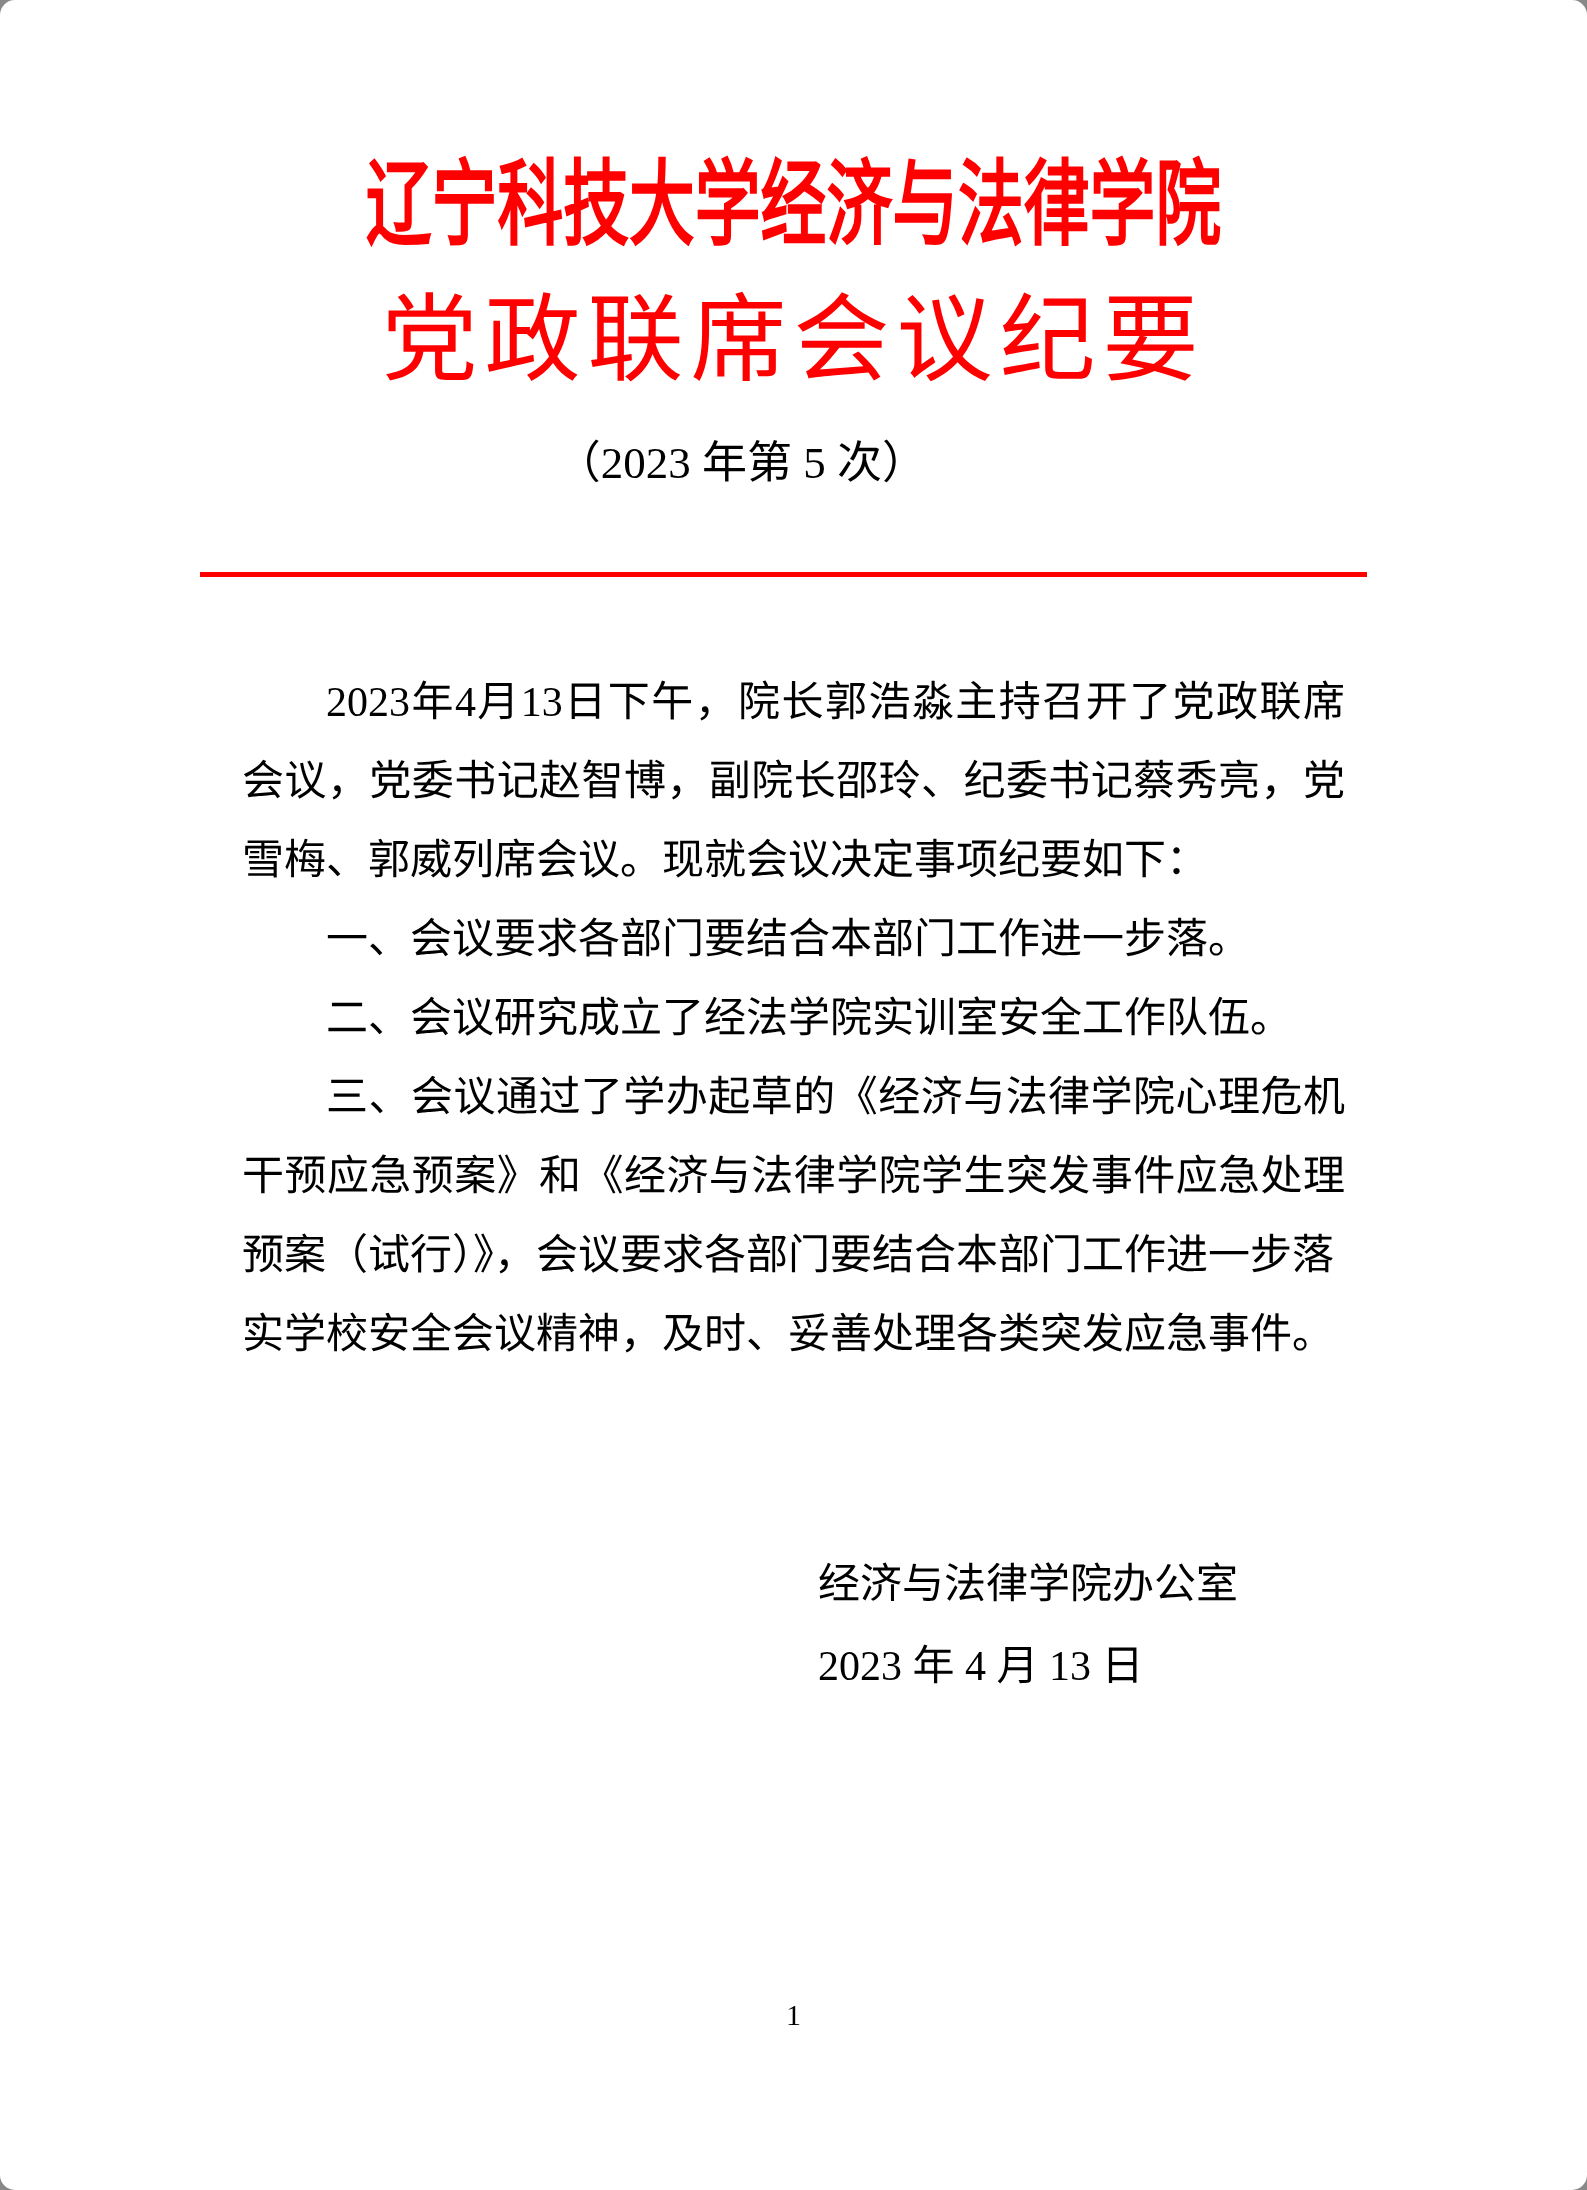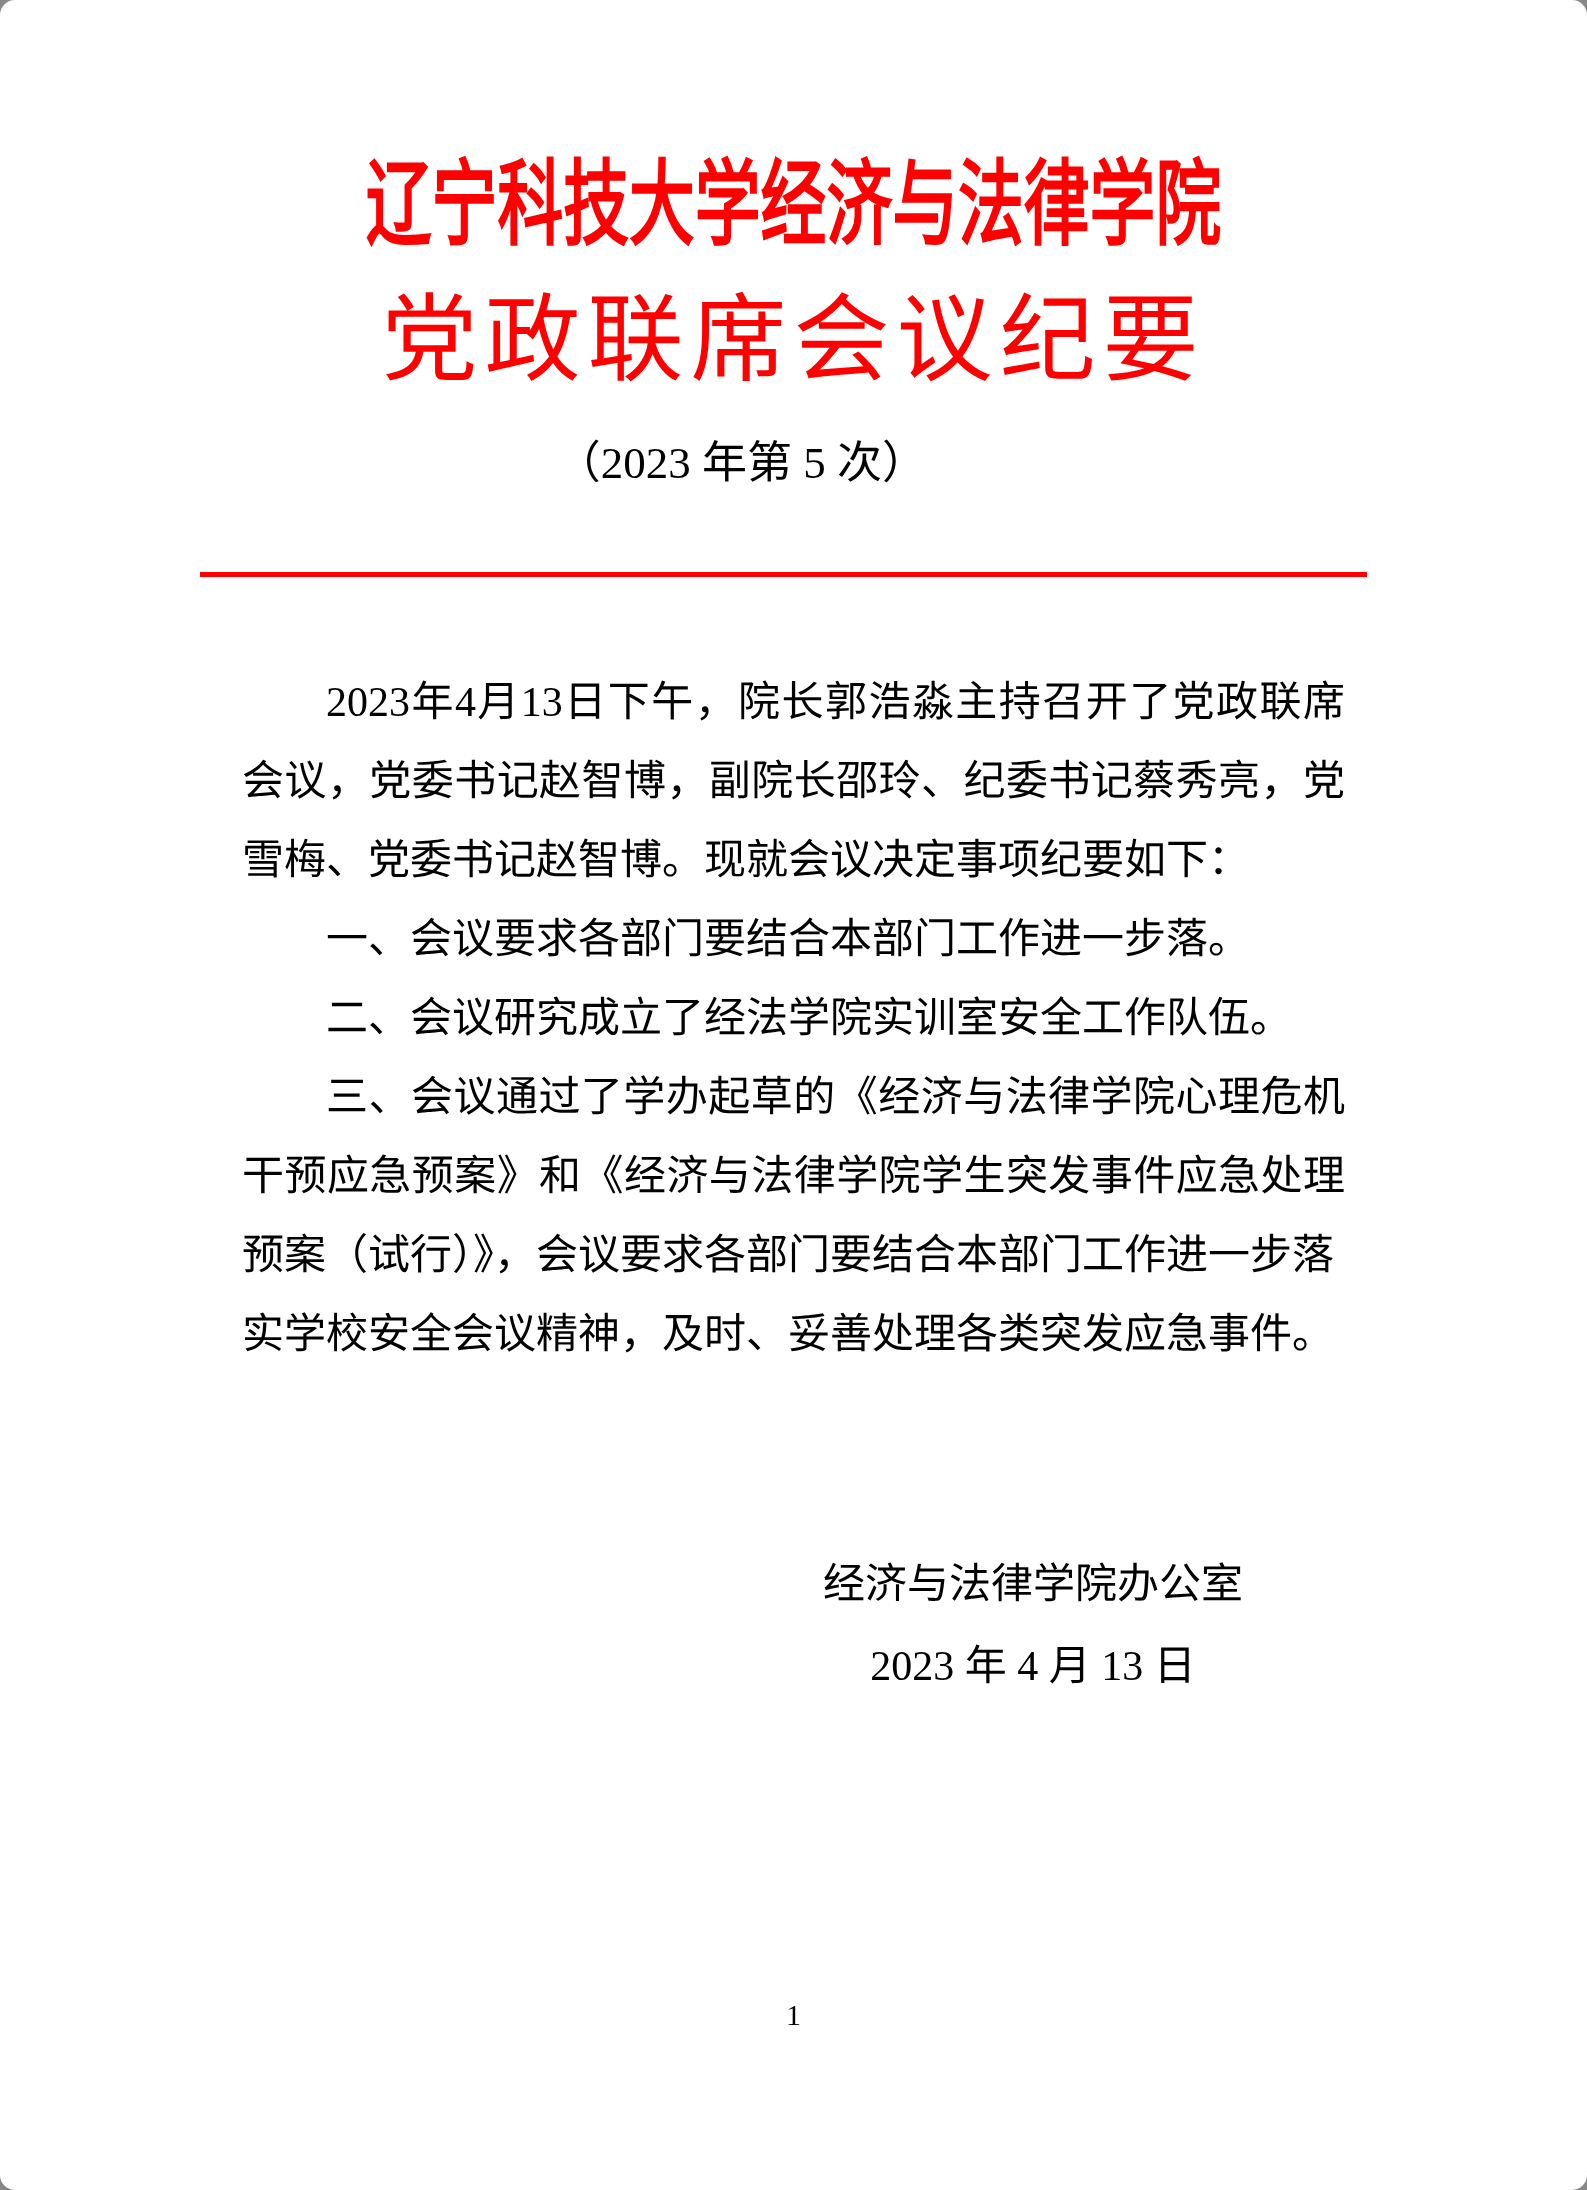--- a/index.html
+++ b/index.html
@@ -56,21 +56,21 @@
     text-align:justify;
     text-align-last:justify;
     text-justify:inter-character;
   }
   .line.indent{text-indent:84px;}
   
   .sign-block{
     position:absolute;top:1563px;left:818px;width:430px;
     font-size:42px;
   }
-  .sign-line{height:82px;line-height:42px;text-align:center;white-space:nowrap;}
+  .sign-line{height:82px;line-height:42px;text-align:left;white-space:nowrap;}
   
   .page-num{
     position:absolute;top:2000px;left:0;width:100%;
     text-align:center;font-size:30px;line-height:1;
   }
 </style>
 </head>
 <body>
 
 <div class="page">
@@ -79,21 +79,21 @@
 
   <div class="title-sub">党政联席会议纪要</div>
 
   <div class="session-line">（2023 年第 5 次）</div>
 
   <div class="red-rule"></div>
 
   <div class="body-text">
     <div class="line fill indent">2023年4月13日下午，院长郭浩淼主持召开了党政联席</div>
     <div class="line fill">会议，党委书记赵智博，副院长邵玲、纪委书记蔡秀亮，党</div>
-    <div class="line">雪梅、党委书记赵智博。现就会议决定事项纪要如下：</div>
+    <div class="line">雪梅、郭威列席会议。现就会议决定事项纪要如下：</div>
 
     <div class="line indent">一、会议要求各部门要结合本部门工作进一步落。</div>
     <div class="line indent">二、会议研究成立了经法学院实训室安全工作队伍。</div>
 
     <div class="line fill indent">三、会议通过了学办起草的《经济与法律学院心理危机</div>
     <div class="line fill">干预应急预案》和《经济与法律学院学生突发事件应急处理</div>
     <div class="line">预案（试行）》，会议要求各部门要结合本部门工作进一步落</div>
     <div class="line">实学校安全会议精神，及时、妥善处理各类突发应急事件。</div>
   </div>
 

